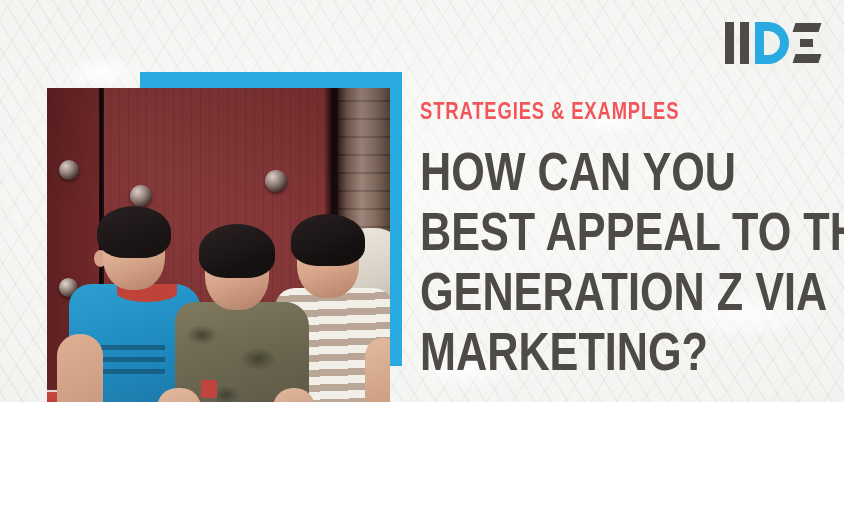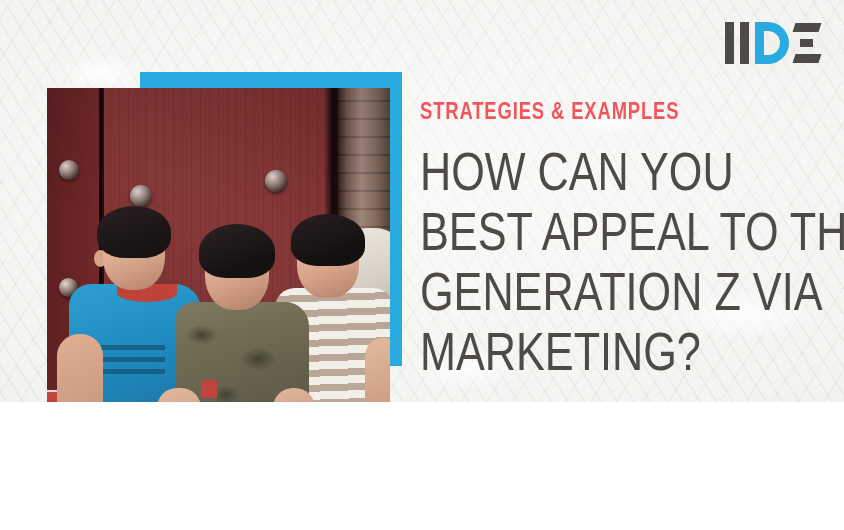--- a/index.html
+++ b/index.html
@@ -325,21 +325,21 @@
     line-height: 1;
     margin: 0 0 18px 0;
     transform: scaleX(0.80);
     transform-origin: left center;
     white-space: nowrap;
   }
   .headline {
     margin: 0;
     color: #4d4a48;
     font-size: 54px;
-    font-weight: 400;
+    font-weight: 700;
     line-height: 60px;
     letter-spacing: 0px;
   }
   .headline .hl {
     display: block;
     transform: scaleX(0.80);
     transform-origin: left center;
     white-space: nowrap;
   }
 

